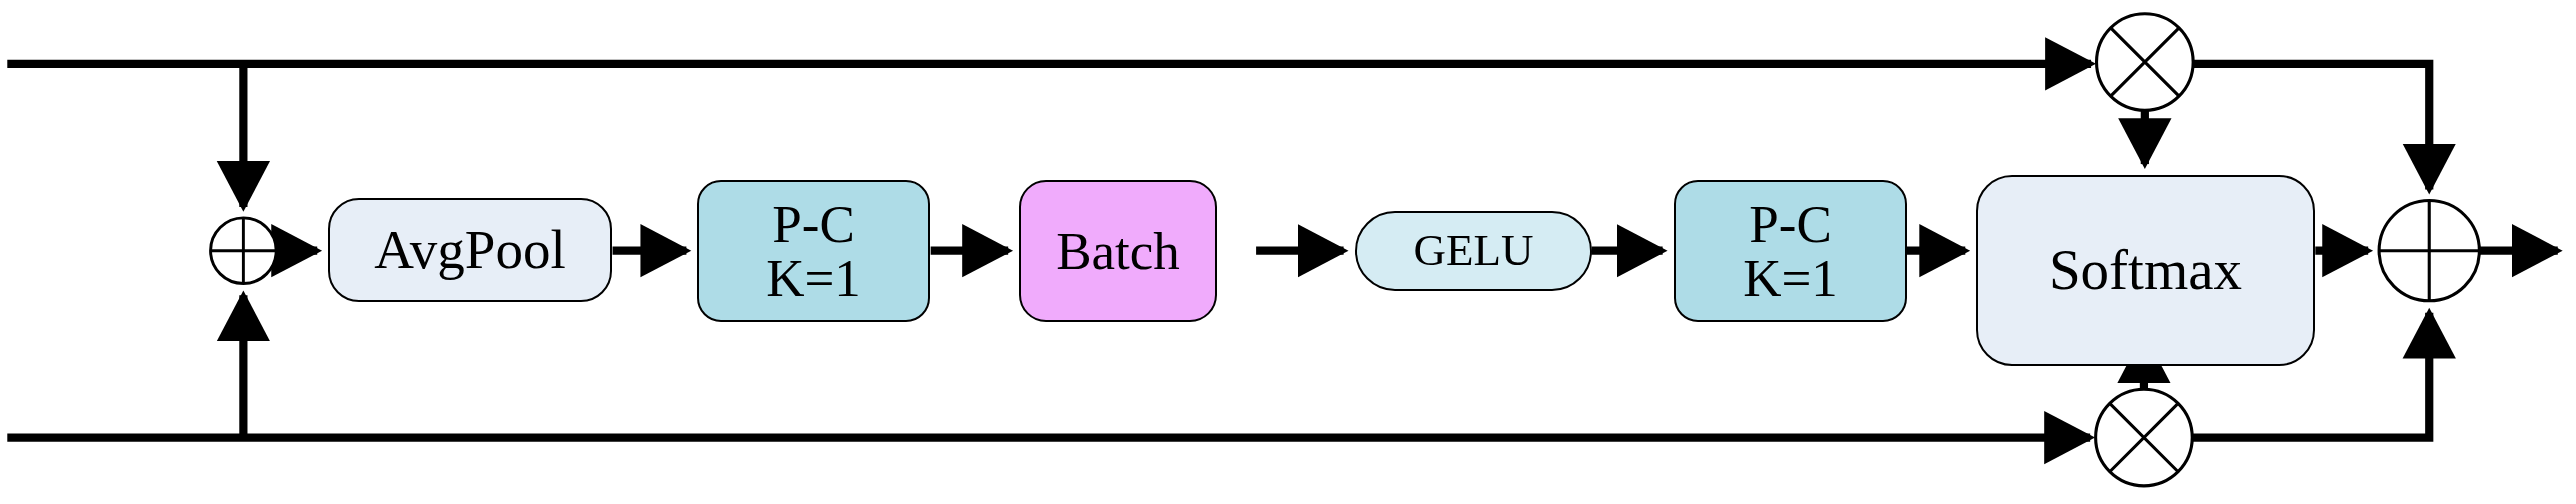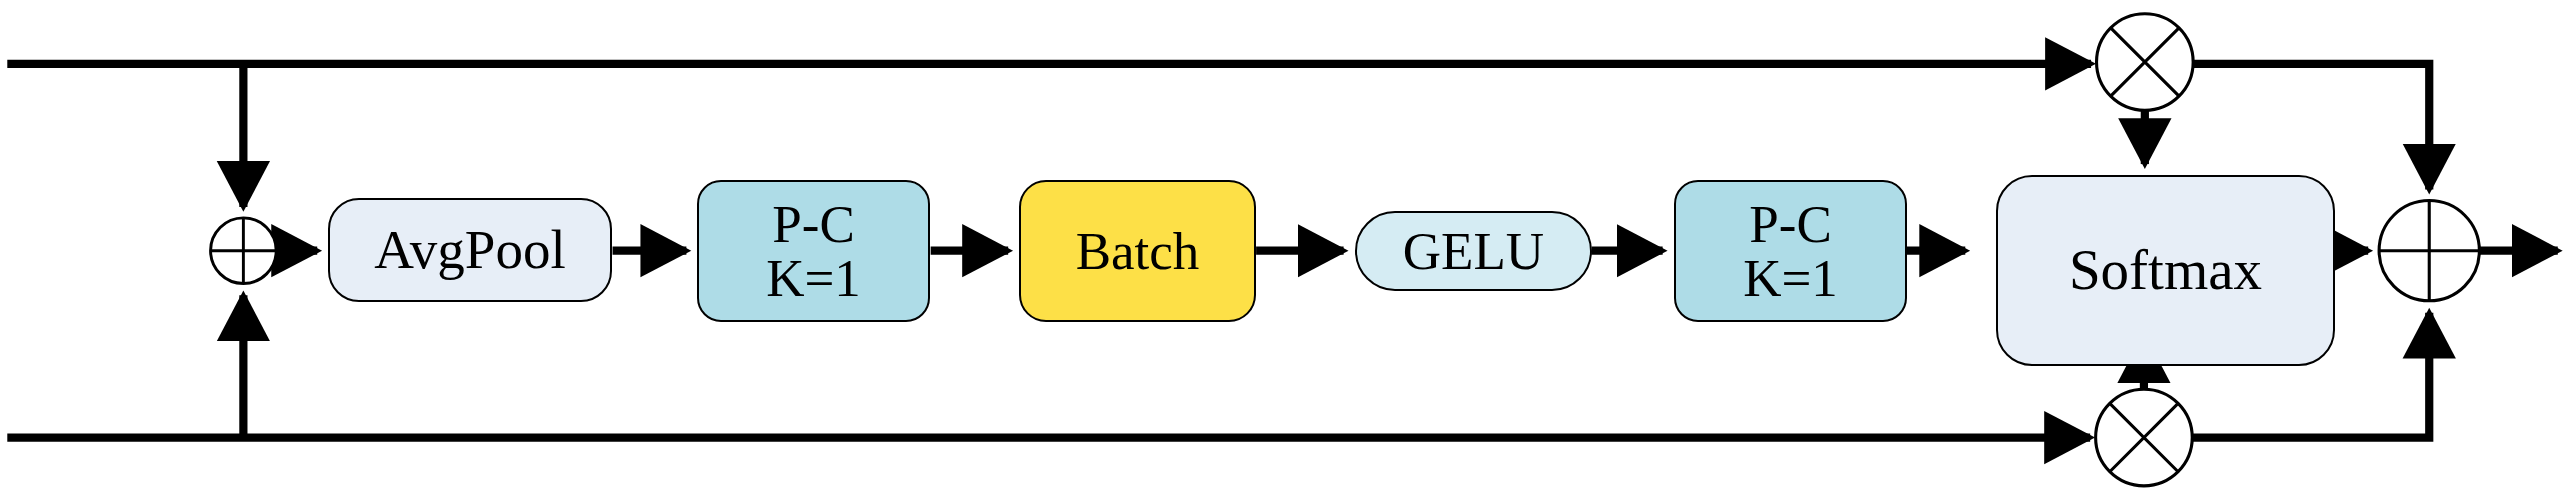--- a/index.html
+++ b/index.html
@@ -116,31 +116,31 @@
 
   <div class="node-box" style="left:328px; top:198px; width:284px; height:104px; border-radius:31px; background:#e7eef7; font-size:55px;">
     <span class="node-line">AvgPool</span>
   </div>
 
   <div class="node-box" style="left:697px; top:180px; width:233px; height:142px; border-radius:24px; background:#aedce7; font-size:53px;">
     <span class="node-line">P-C</span>
     <span class="node-line">K=1</span>
   </div>
 
-  <div class="node-box" style="left:1019px; top:180px; width:237px; height:142px; border-radius:27px; background:#fde047; font-size:53px;">
+  <div class="node-box" style="left:1019px; top:180px; width:198px; height:142px; border-radius:27px; background:#f0abfc; font-size:53px;">
     <span class="node-line">Batch</span>
   </div>
 
-  <div class="node-box" style="left:1355px; top:211px; width:237px; height:80px; border-radius:40px; background:#d5ecf3; font-size:53px;">
+  <div class="node-box" style="left:1355px; top:211px; width:237px; height:80px; border-radius:40px; background:#d5ecf3; font-size:45px;">
     <span class="node-line">GELU</span>
   </div>
 
   <div class="node-box" style="left:1674px; top:180px; width:233px; height:142px; border-radius:24px; background:#aedce7; font-size:53px;">
     <span class="node-line">P-C</span>
     <span class="node-line">K=1</span>
   </div>
 
-  <div class="node-box" style="left:1976px; top:175px; width:339px; height:191px; border-radius:36px; background:#e7eef7; font-size:57px;margin-left:20px;">
+  <div class="node-box" style="left:1976px; top:175px; width:339px; height:191px; border-radius:36px; background:#e7eef7; font-size:57px;">
     <span class="node-line">Softmax</span>
   </div>
 
 </div>
 
 
 </body></html>

